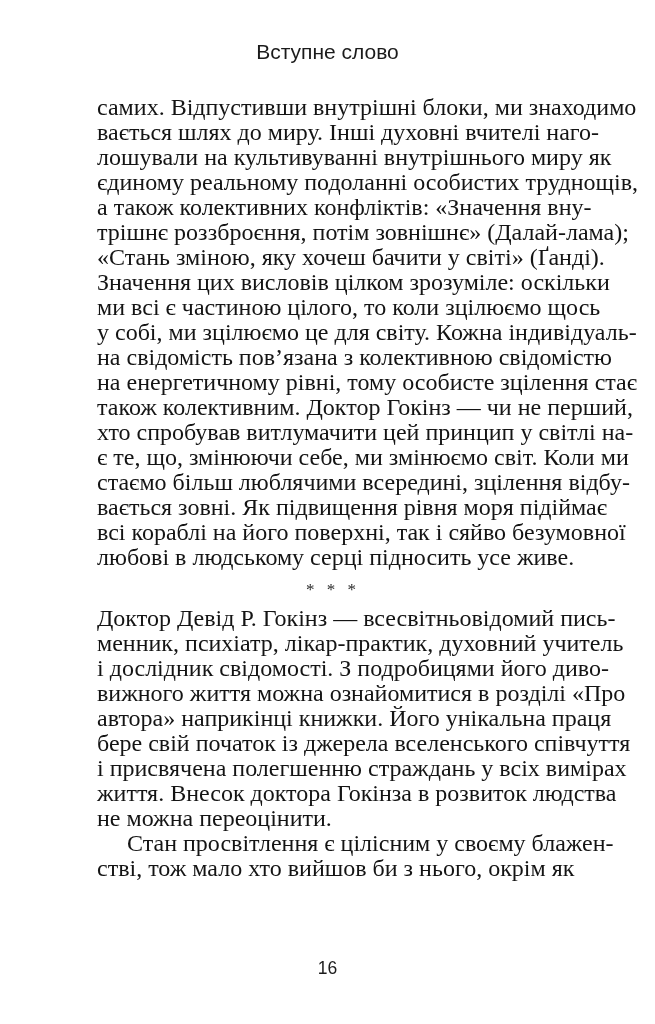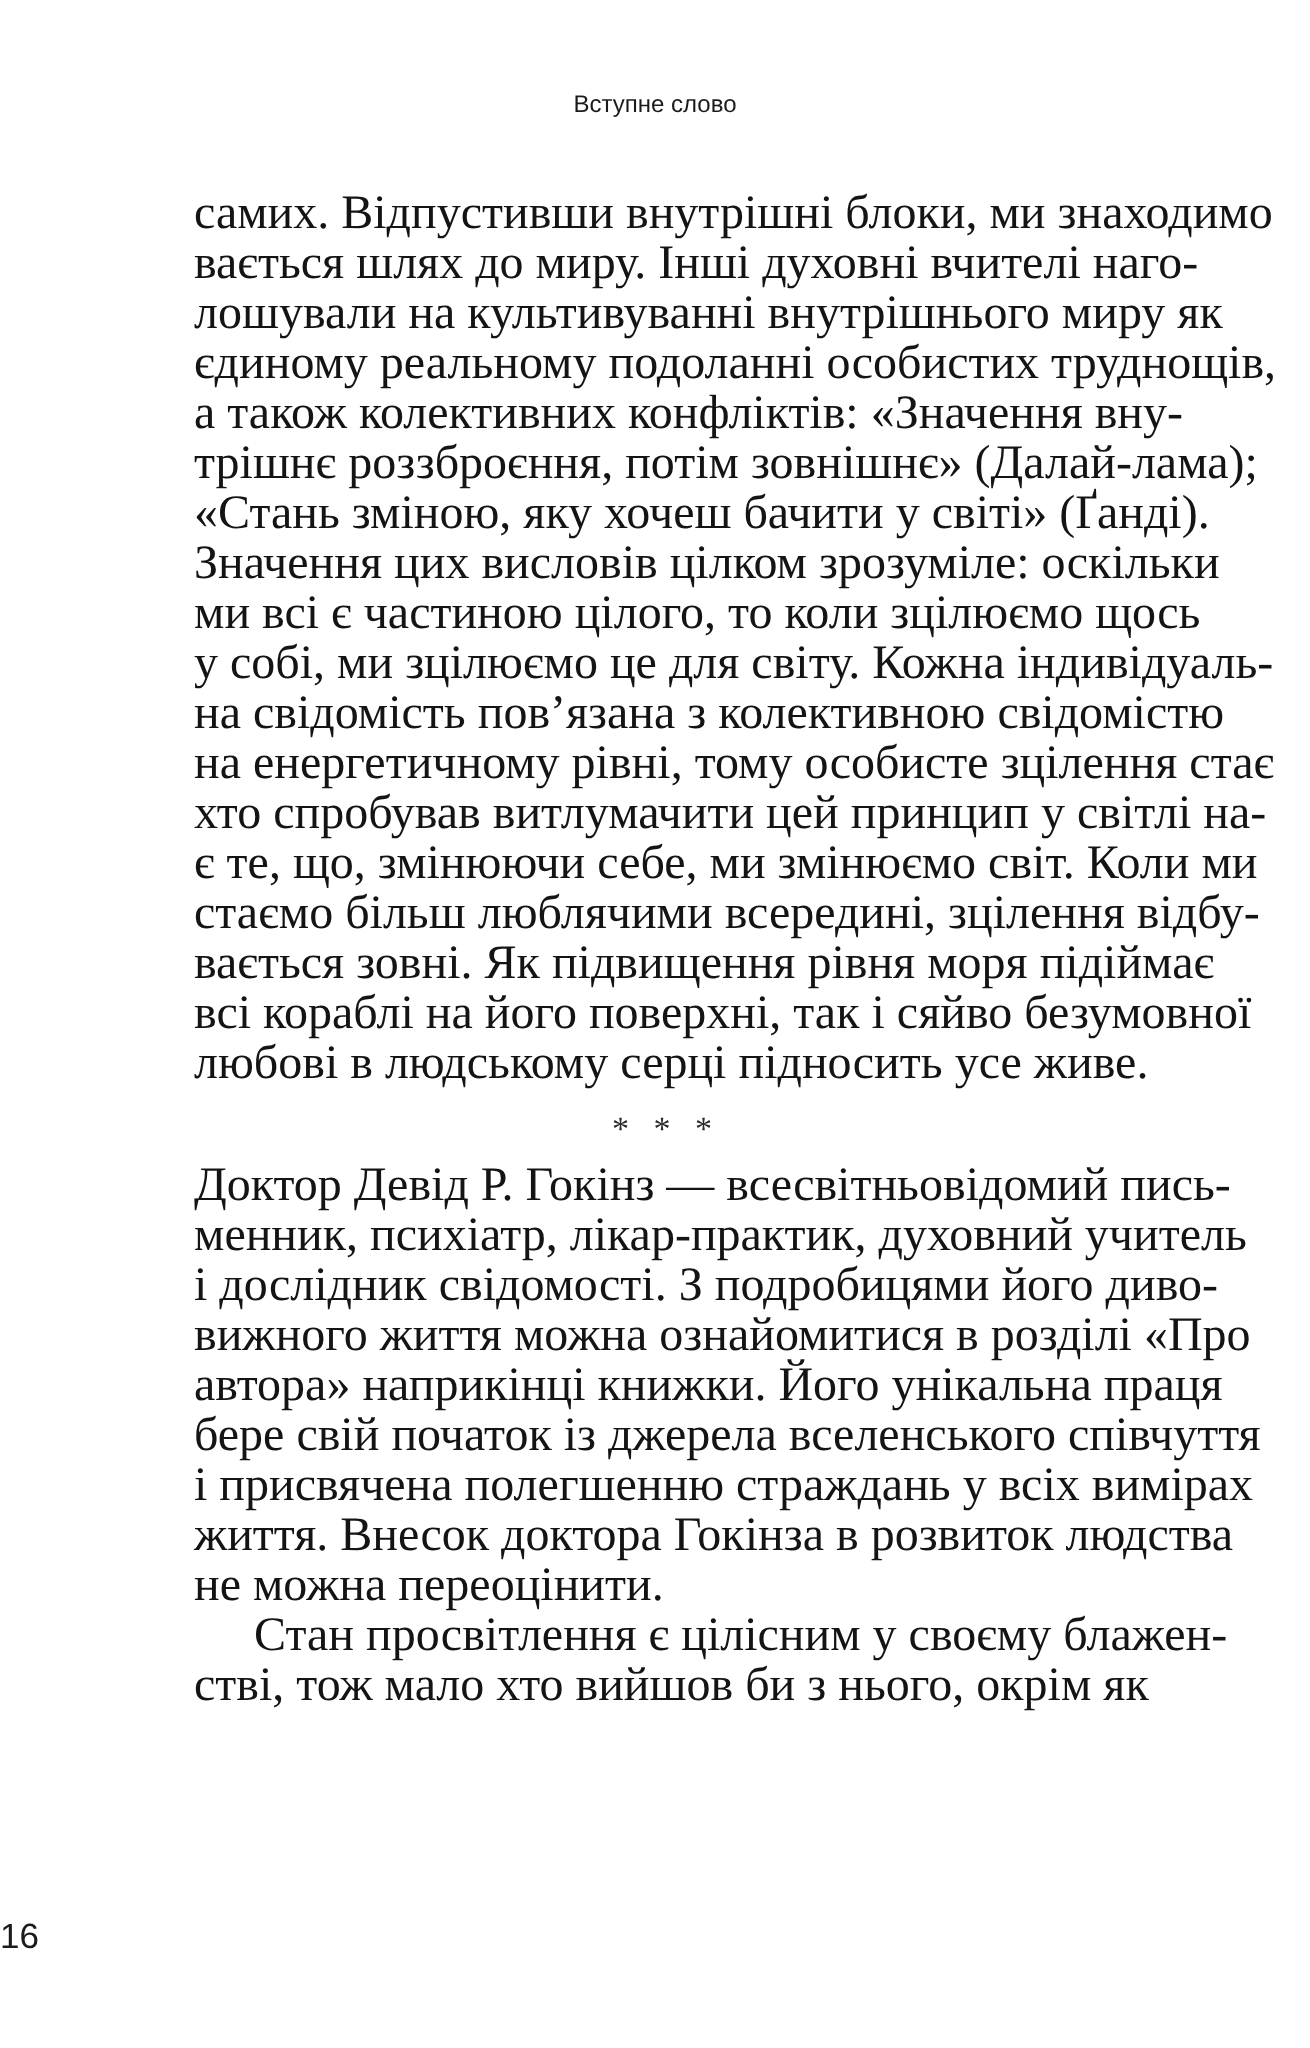--- a/index.html
+++ b/index.html
@@ -20,21 +20,21 @@
     inset: 0;
     background: #ffffff;
   }
   .running-head {
     position: absolute;
     top: 42px;
     left: 0;
     width: 655px;
     text-align: center;
     font-family: "Liberation Sans", sans-serif;
-    font-size: 12px;
+    font-size: 21px;
     line-height: 20px;
     color: #1b1b1b;
   }
   .text-block {
     position: absolute;
     top: 95px;
     left: 97px;
     width: 468px;
   }
   .line {
@@ -60,20 +60,21 @@
     font-size: 17px;
     letter-spacing: 4px;
     text-indent: 4px;
     color: #2a2a2a;
   }
   .page-number {
     position: absolute;
     top: 956px;
     left: 0;
     width: 655px;
+    text-align: center;
     font-family: "Liberation Sans", sans-serif;
     font-size: 17.5px;
     line-height: 24px;
     color: #1b1b1b;
   }
 </style>
 </head>
 <body>
 
 <div class="book-page">
@@ -85,20 +86,21 @@
       <div class="line">лошували на культивуванні внутрішнього миру як</div>
       <div class="line">єдиному реальному подоланні особистих труднощів,</div>
       <div class="line">а також колективних конфліктів: «Значення вну-</div>
       <div class="line">трішнє роззброєння, потім зовнішнє» (Далай-лама);</div>
       <div class="line">«Стань зміною, яку хочеш бачити у світі» (Ґанді).</div>
       <div class="line">Значення цих висловів цілком зрозуміле: оскільки</div>
       <div class="line">ми всі є частиною цілого, то коли зцілюємо щось</div>
       <div class="line">у собі, ми зцілюємо це для світу. Кожна індивідуаль-</div>
       <div class="line">на свідомість пов’язана з колективною свідомістю</div>
       <div class="line">на енергетичному рівні, тому особисте зцілення стає</div>
+      <div class="line">також колективним. Доктор Гокінз — чи не перший,</div>
       <div class="line">хто спробував витлумачити цей принцип у світлі на-</div>
       <div class="line">є те, що, змінюючи себе, ми змінюємо світ. Коли ми</div>
       <div class="line">стаємо більш люблячими всередині, зцілення відбу-</div>
       <div class="line">вається зовні. Як підвищення рівня моря підіймає</div>
       <div class="line">всі кораблі на його поверхні, так і сяйво безумовної</div>
       <div class="line flush">любові в людському серці підносить усе живе.</div>
       <div class="separator">* * *</div>
       <div class="line">Доктор Девід Р. Гокінз — всесвітньовідомий пись-</div>
       <div class="line">менник, психіатр, лікар-практик, духовний учитель</div>
       <div class="line">і дослідник свідомості. З подробицями його диво-</div>

